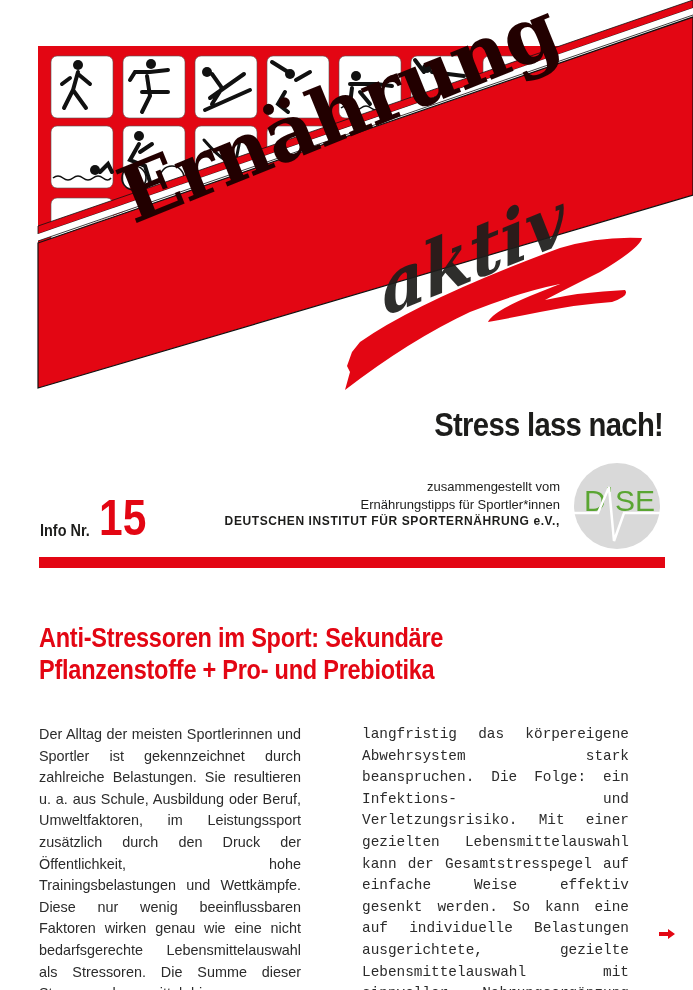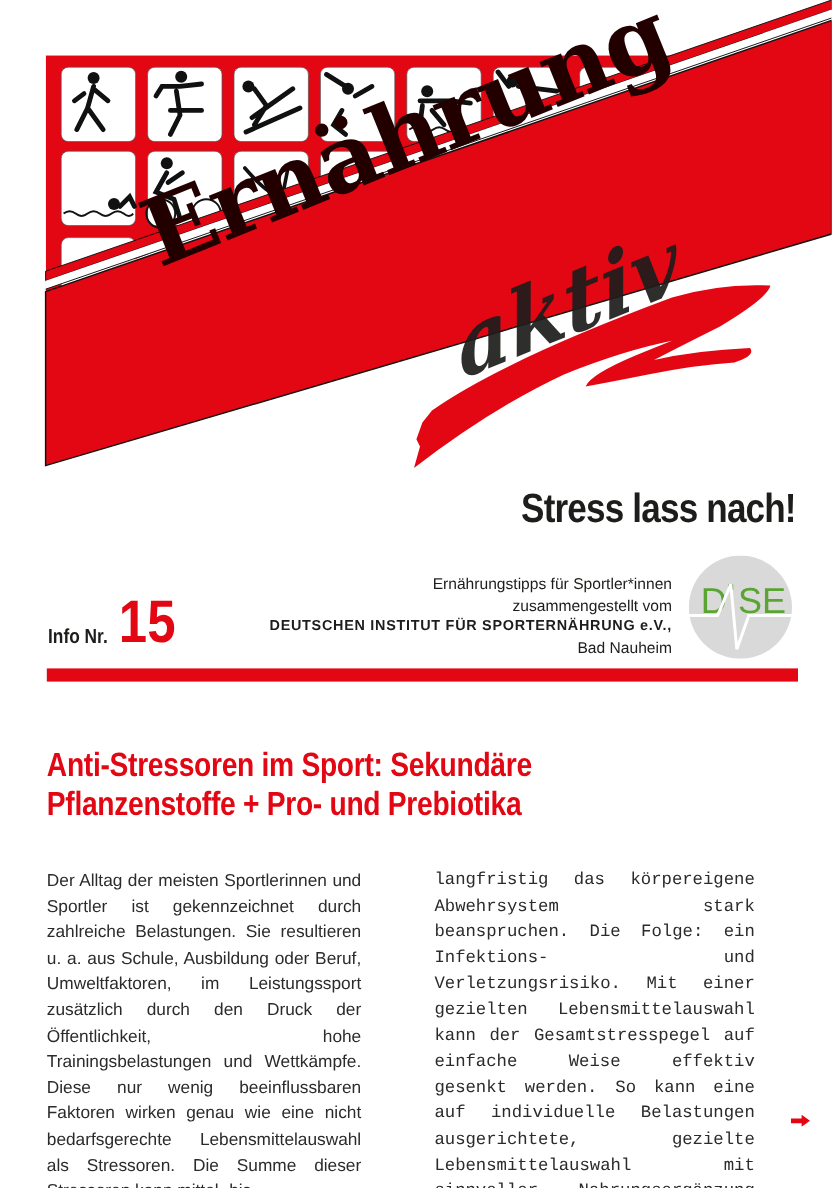--- a/index.html
+++ b/index.html
@@ -108,24 +108,23 @@
   <div class="title-word">Ernährung</div>
   <div class="aktiv-word">aktiv</div>
 </div>
 
 <div class="subtitle">Stress lass nach!</div>
 
 <div class="info-label">Info Nr.</div>
 <div class="info-number">15</div>
 
 <div class="credits">
+  <div>zusammengestellt vom</div>
   <div>Ernährungstipps für Sportler*innen</div>
-  <div>zusammengestellt vom</div>
   <div class="inst">DEUTSCHEN INSTITUT FÜR SPORTERNÄHRUNG e.V.,</div>
-  <div>Bad Nauheim</div>
 </div>
 
 <svg class="logo" viewBox="0 0 86 86">
   <circle cx="43" cy="43" r="43" fill="#d9d9d9"></circle>
   <text x="10" y="48" font-family="Liberation Sans, sans-serif" font-size="30" fill="#5aa532">D</text>
   <rect x="33" y="24" width="4" height="5" fill="#5aa532"></rect>
   <text x="41" y="48" font-family="Liberation Sans, sans-serif" font-size="30" fill="#5aa532">SE</text>
   <polyline points="0,50 24,50 35,24 40,78 50,50 86,50" fill="none" stroke="#ffffff" stroke-width="2.5"></polyline>
 </svg>
 

